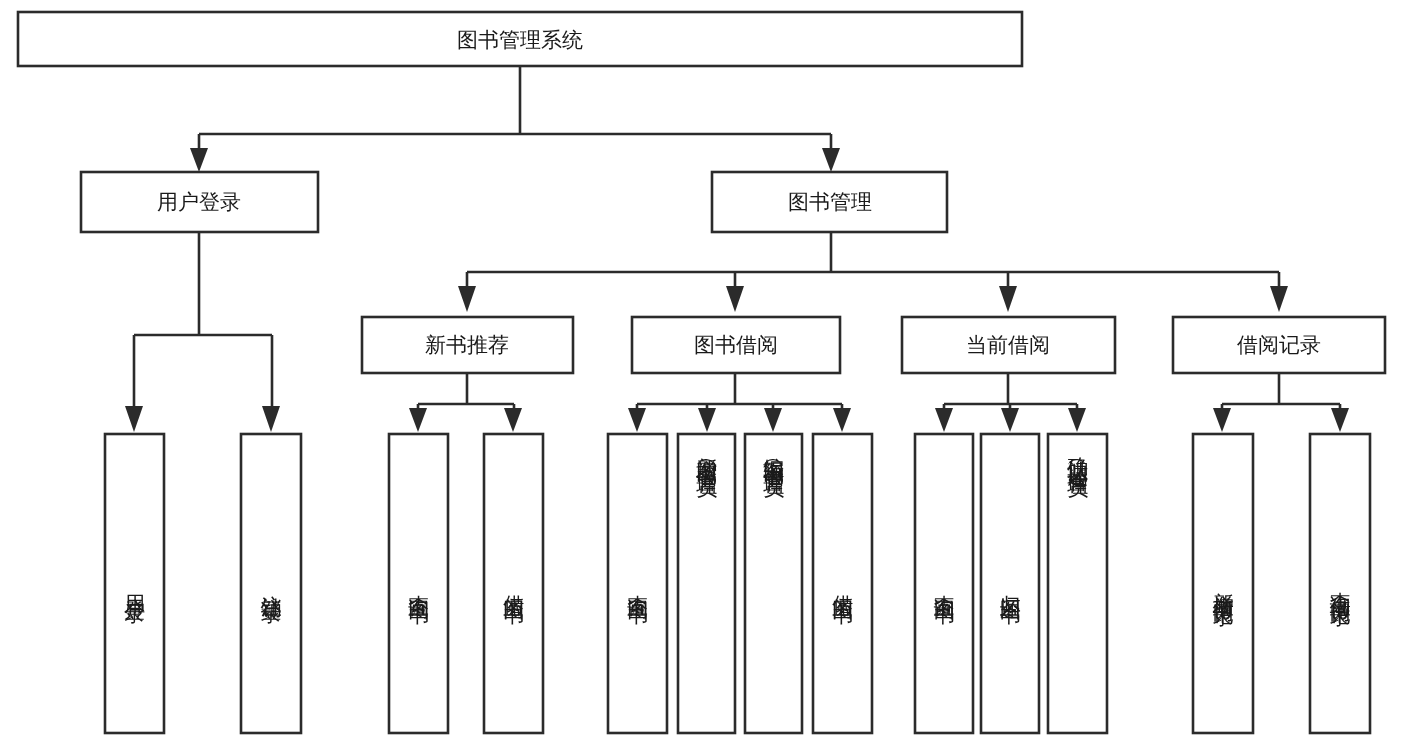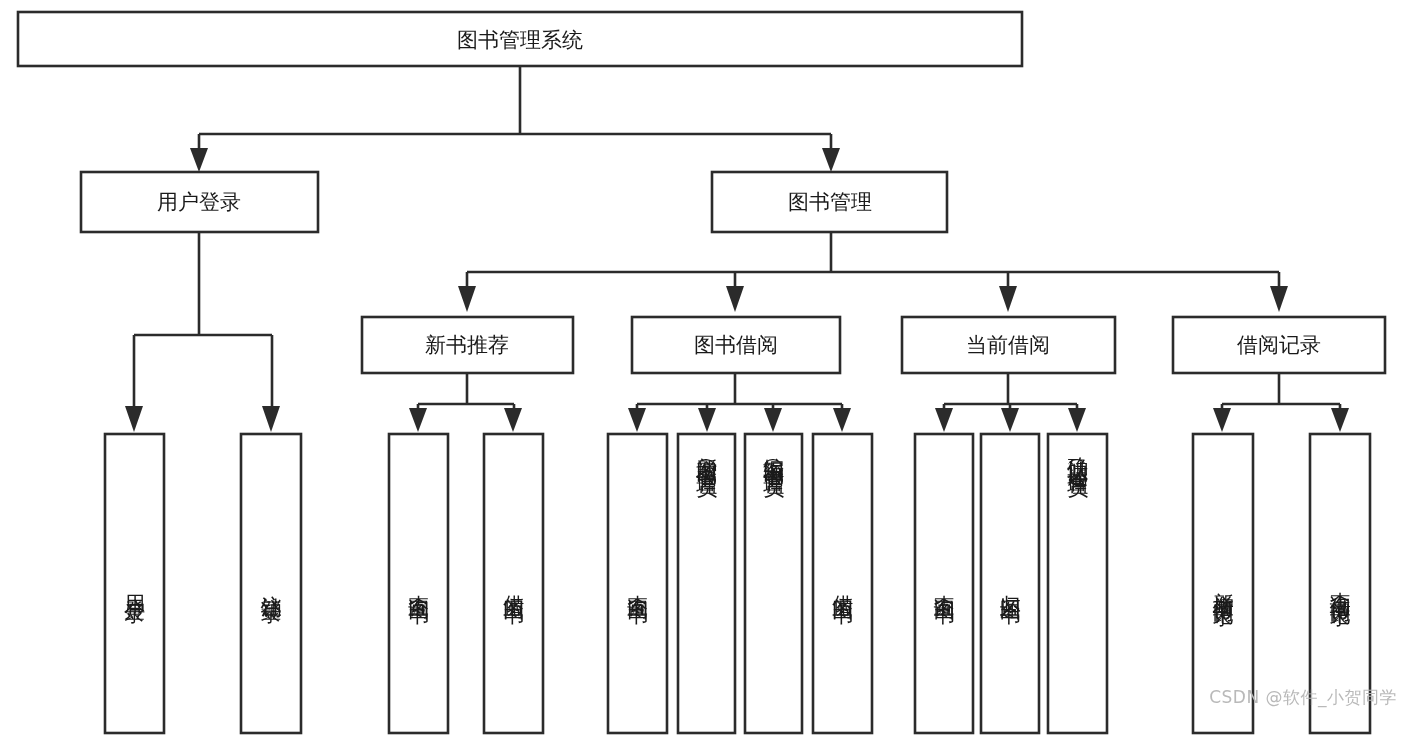--- a/index.html
+++ b/index.html
@@ -208,15 +208,14 @@
   <div class="leaf-label-wrap" style="left:1048px;top:440px;width:59px;height:293px;align-items:flex-start;">
     <span class="leaf-label">确认归还（管理员）</span>
   </div>
   <div class="leaf-label-wrap" style="left:1193px;top:434px;width:60px;height:299px;">
     <span class="leaf-label">新增借阅记录</span>
   </div>
   <div class="leaf-label-wrap" style="left:1310px;top:434px;width:60px;height:299px;">
     <span class="leaf-label">查询借阅记录</span>
   </div>
 
-  <div class="watermark">CSDN @软件_小贺同学</div>
 
 </div>
 
 </body></html>

